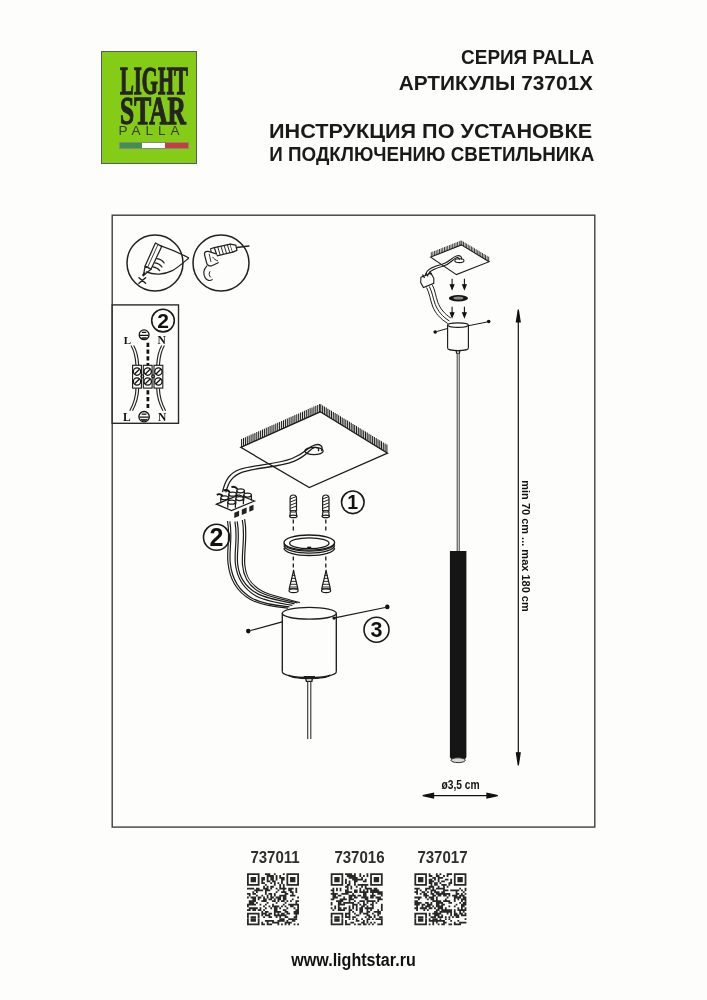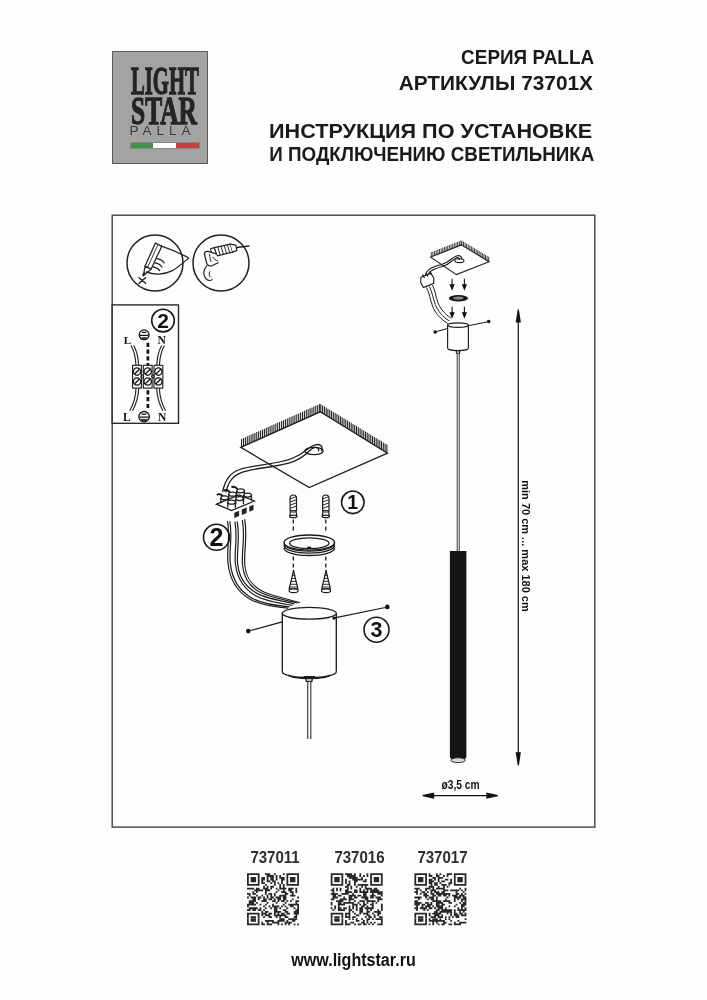--- a/index.html
+++ b/index.html
@@ -1,19 +1,19 @@
 <!DOCTYPE html>
 <html><head>
 <meta charset="utf-8">
 <style>
 html,body{margin:0;padding:0;}
 body{width:707px;height:1000px;background:#fdfdfc;font-family:"Liberation Sans",sans-serif;position:relative;overflow:hidden;-webkit-font-smoothing:antialiased;}
 .abs{position:absolute;}
 .hdr{color:#1a1a1a;font-weight:bold;white-space:nowrap;}
-#logo{left:112px;top:50.5px;width:94px;height:111px;border:1.4px solid #5a5a5a;background:#a3a3a3;}
+#logo{left:101px;top:50.5px;width:94px;height:111px;border:1.4px solid #5a5a5a;background:#84cc16;}
 #lg1,#lg2{font-family:"Liberation Serif",serif;font-weight:bold;color:#242424;transform-origin:0 0;line-height:1;-webkit-text-stroke:1.3px #242424;}
 #grp{font-family:"Liberation Sans",sans-serif;color:#3a3a3a;letter-spacing:5.0px;font-size:13.5px;font-weight:normal;line-height:1;}
 .flagseg{position:absolute;top:0;height:100%;}
 </style>
 </head>
 <body>
 
 <div class="abs" id="logo">
   <div class="abs" id="lg1" style="left:17.5px;top:8.5px;font-size:41px;transform:scaleX(0.505);">LIGHT</div>
   <div class="abs" id="lg2" style="left:17.5px;top:38.5px;font-size:41px;transform:scaleX(0.62);">STAR</div>

